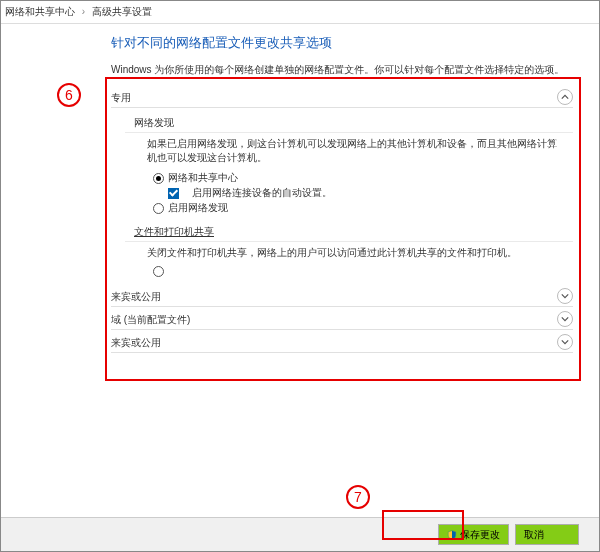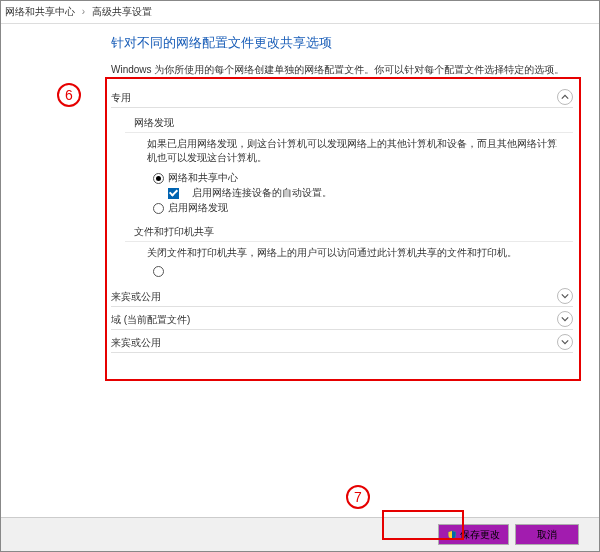--- a/index.html
+++ b/index.html
@@ -20,21 +20,21 @@
     .desc { margin:2px 14px 6px 22px; line-height:1.4; }
     .opts { margin-left:28px; }
     .opt { display:flex; align-items:center; gap:4px; margin:1px 0; }
     .radio, .check { width:11px; height:11px; flex:0 0 11px; display:inline-block; }
     .radio { border:1px solid #555; border-radius:50%; position:relative; }
     .radio.sel::after { content:""; position:absolute; inset:2px; border-radius:50%; background:#000; }
     .check { border:1px solid #555; background:#fff; position:relative; }
     .check.sel { background:#0063b1; border-color:#0063b1; }
     .check.sel::after { content:""; position:absolute; left:2px; top:-1px; width:3px; height:6px; border:solid #fff; border-width:0 2px 2px 0; transform:rotate(45deg); }
     .footer { position:absolute; left:0; right:0; bottom:0; height:34px; background:#f0f0f0; border-top:1px solid #ccc; display:flex; align-items:center; justify-content:flex-end; padding-right:20px; gap:6px; }
-    .btn { min-width:64px; height:21px; background:#a21caf; border:1px solid #adadad; font-size:10px; display:flex; align-items:center; justify-content:center; gap:3px; cursor:pointer; padding:0 8px; }
+    .btn { min-width:64px; height:21px; background:#84cc16; border:1px solid #adadad; font-size:10px; display:flex; align-items:center; gap:3px; cursor:pointer; padding:0 8px; }
     .shield { width:10px; height:10px; }
     .anno-box { position:absolute; border:2px solid #e60000; pointer-events:none; }
     .anno-num { position:absolute; width:24px; height:24px; border:2px solid #e60000; border-radius:50%; color:#e60000; font-size:14px; font-weight:400; display:flex; align-items:center; justify-content:center; background:#fff; pointer-events:none; font-family:sans-serif; }
   </style>
 </head>
 <body>
 
 <div class="breadcrumb">
   <span>网络和共享中心</span>
   <span class="sep">›</span>
@@ -68,21 +68,21 @@
       <div class="opt" style="margin-left:15px;gap:13px;">
           <span class="check sel"></span>
           <span>启用网络连接设备的自动设置。</span>
         </div>
       <div class="opt">
           <span class="radio"></span>
           <span>启用网络发现</span>
         </div>
     </div>
 
-    <div class="sub-title" style="margin-top:10px;">文件和打印机共享</div>
+    <div class="sub-title" style="margin-top:10px;text-decoration:underline;">文件和打印机共享</div>
     <div class="sub-hr"></div>
     <div class="desc">关闭文件和打印机共享，网络上的用户可以访问通过此计算机共享的文件和打印机。</div>
     <div class="opts">
       <div class="opt">
           <span class="radio"></span>
         </div>
     </div>
   </div>
 
   <div class="acc-head">

